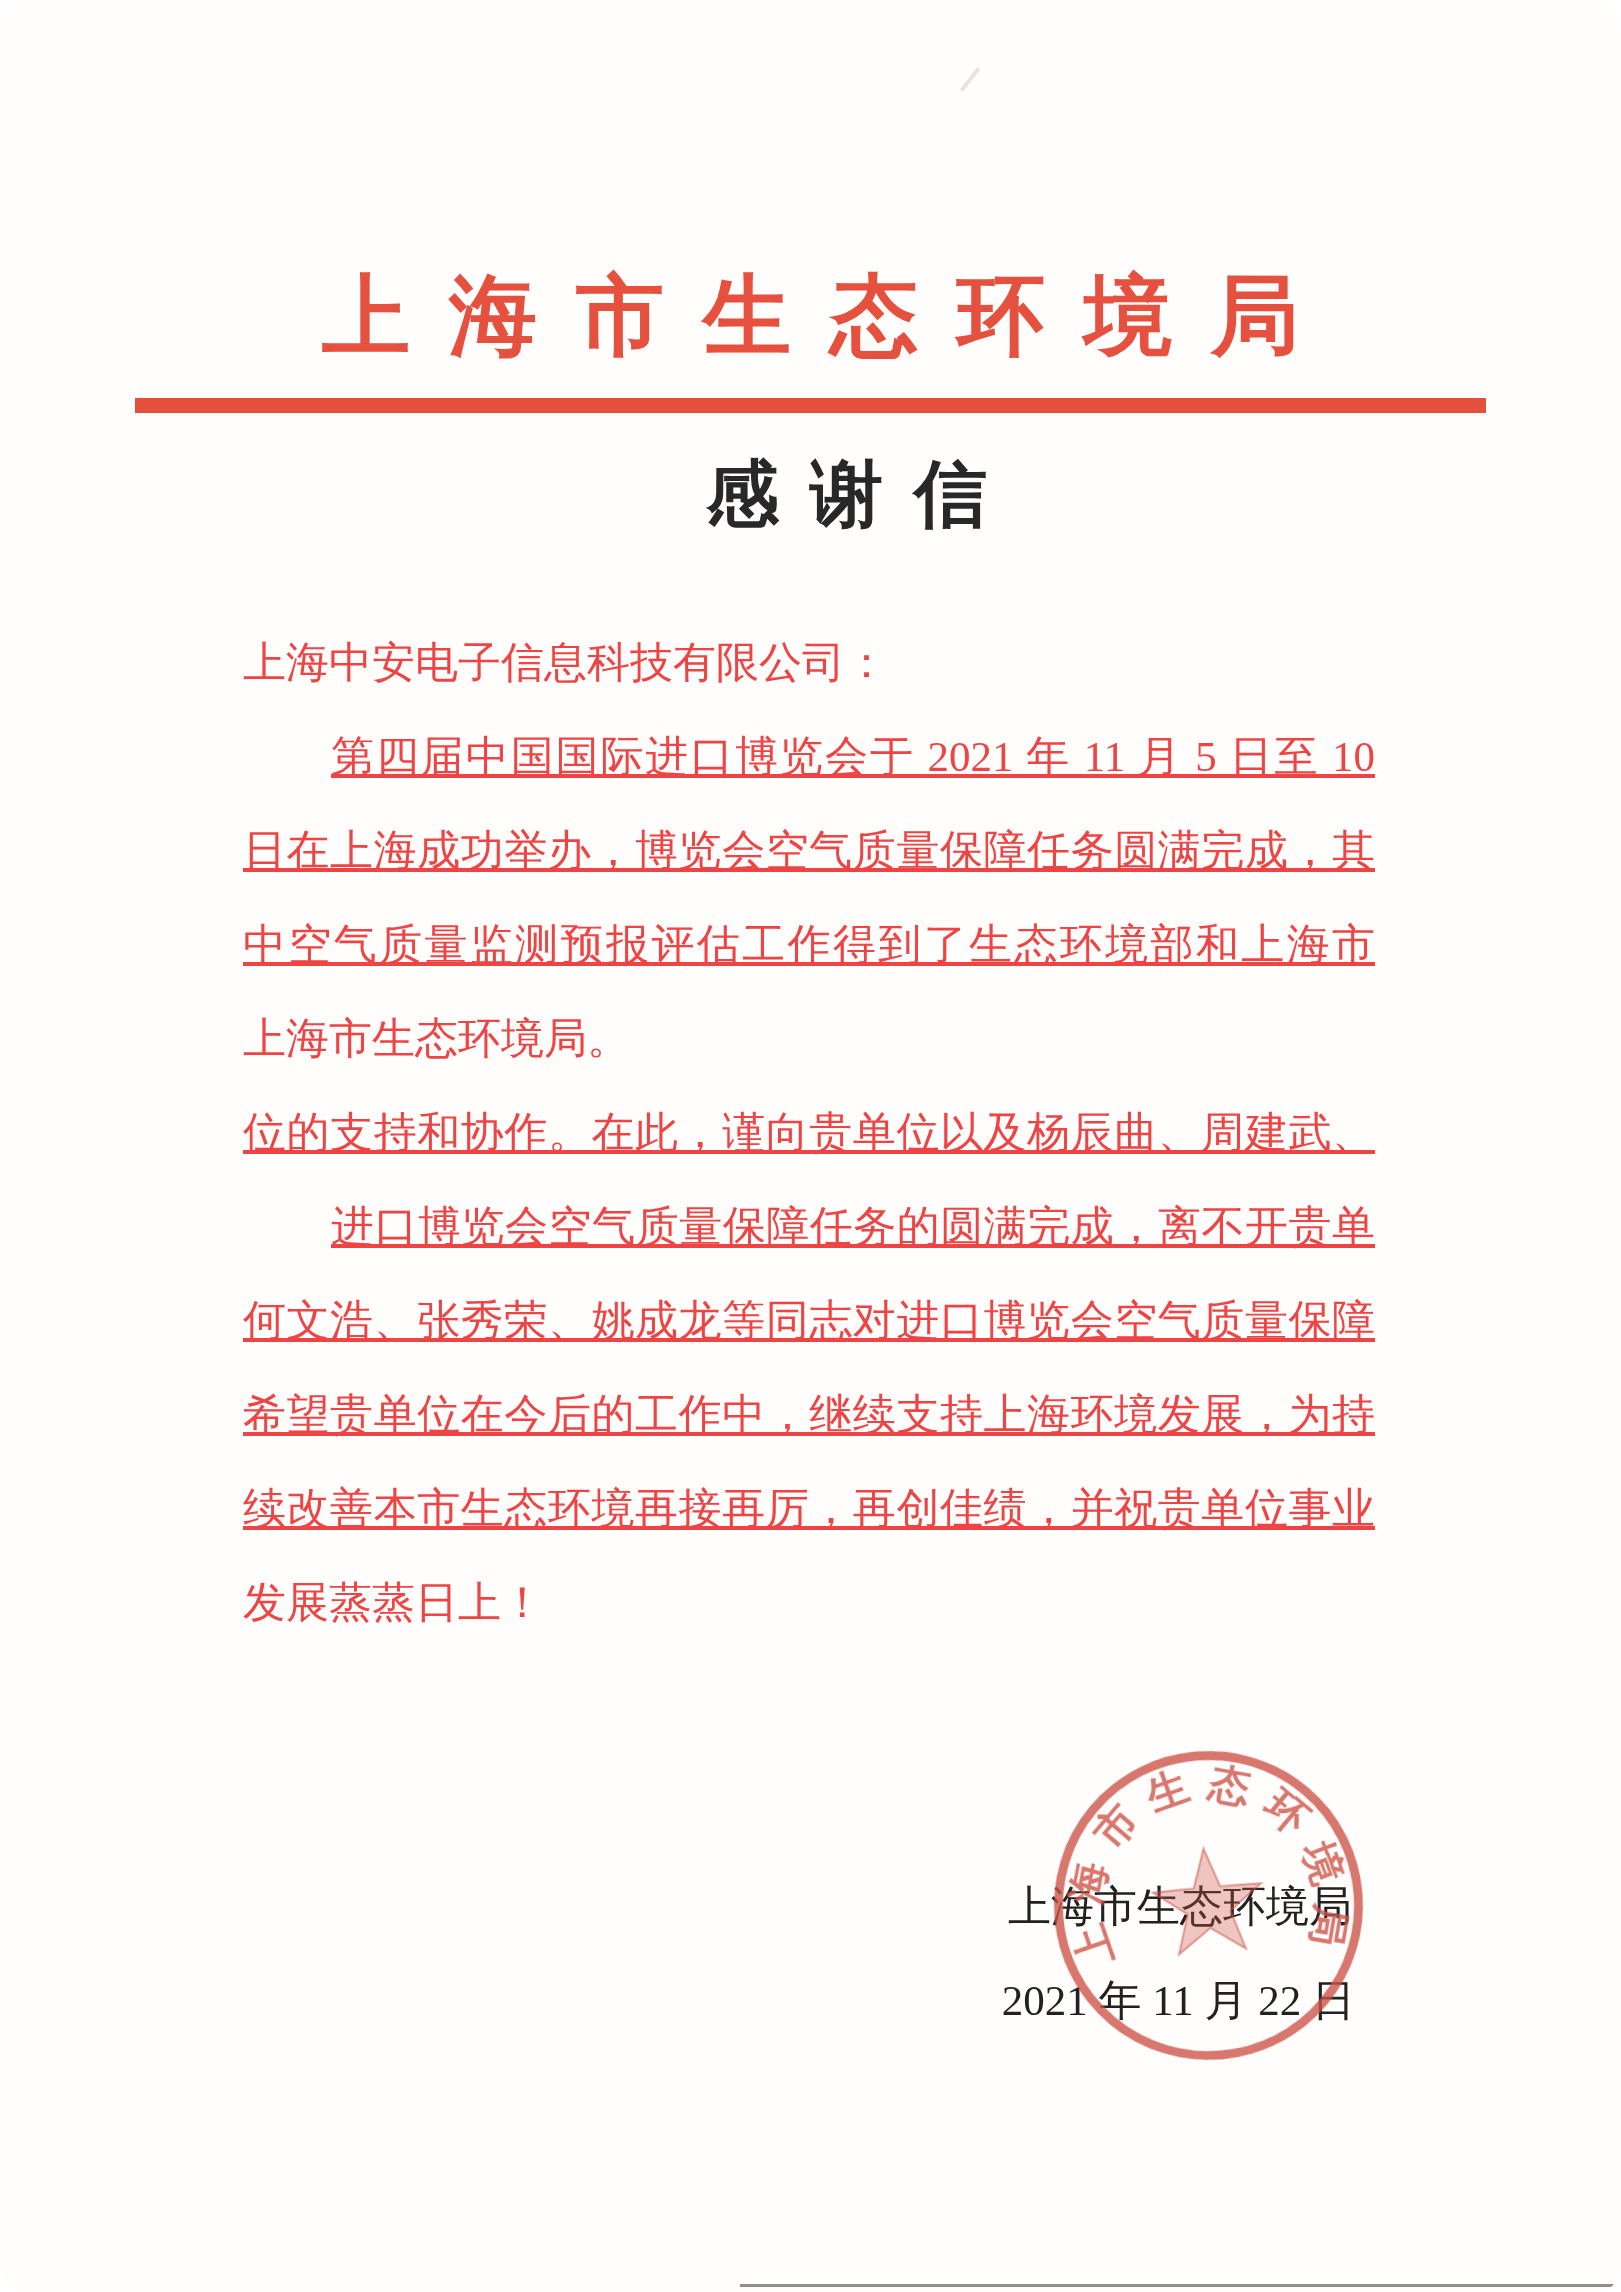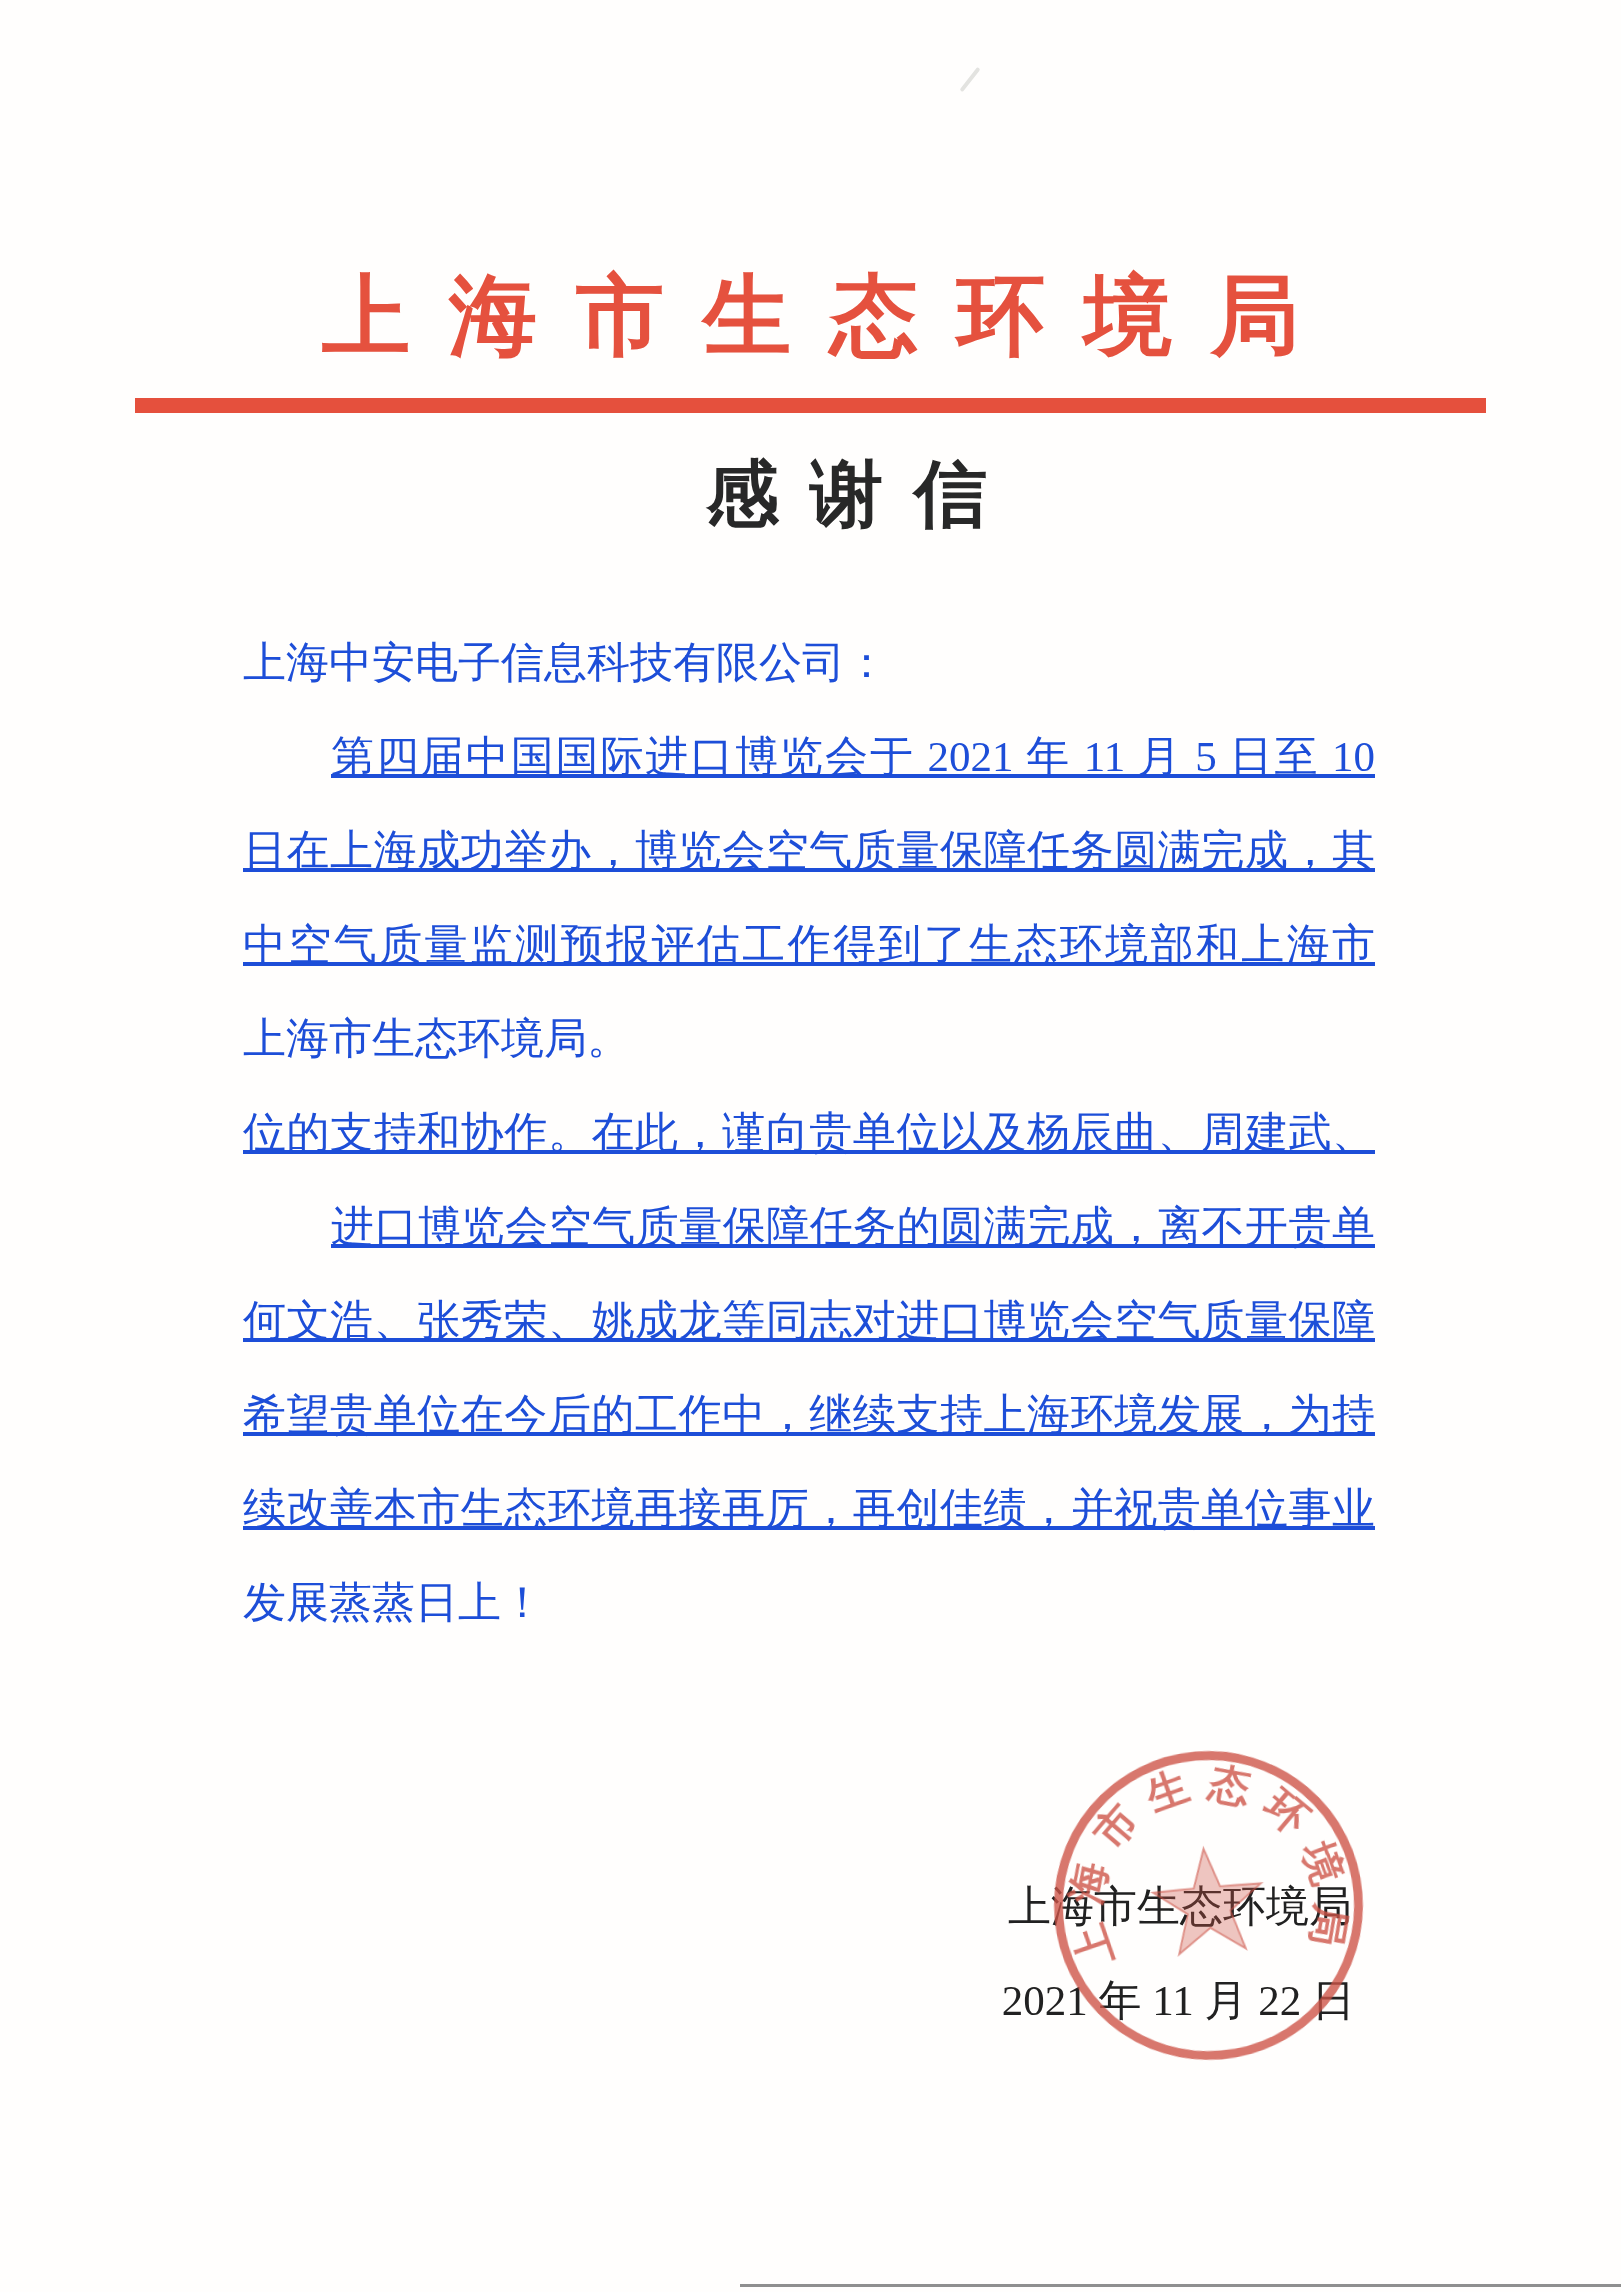--- a/index.html
+++ b/index.html
@@ -2,20 +2,21 @@
 <html><head>
 <meta charset="utf-8">
 <style>
   html,body{margin:0;padding:0;background:#ffffff;}
   .page{
     position:relative;
     width:1621px;height:2293px;
     background:#fffefd;
     overflow:hidden;
     font-family:"Liberation Serif","DejaVu Serif",serif;
+    border-radius:27px;
   }
   .letterhead{
     position:absolute;top:257px;left:0;width:100%;
     text-align:center;
     font-size:88px;font-weight:bold;
     color:#e5513e;
     letter-spacing:39px;text-indent:39px;
     white-space:nowrap;
   }
   .redline{
@@ -28,21 +29,21 @@
     text-align:center;
     font-size:73px;font-weight:bold;
     color:#282828;
     letter-spacing:31px;text-indent:31px;
     white-space:nowrap;
     padding-left:36px;
   }
   .body-block{
     position:absolute;top:616px;left:243px;width:1132px;
     font-size:43px;line-height:94px;
-    color:#1d4ed8;
+    color:#ef4444;
   }
   .line{height:94px;}
   .j{text-align:justify;text-align-last:justify;text-decoration:underline;}
   .indent{text-indent:88px;}
   .sig{
     position:absolute;top:1878px;right:269px;
     font-size:43px;color:#212121;white-space:nowrap;
   }
   .date{
     position:absolute;top:1972px;right:266px;

